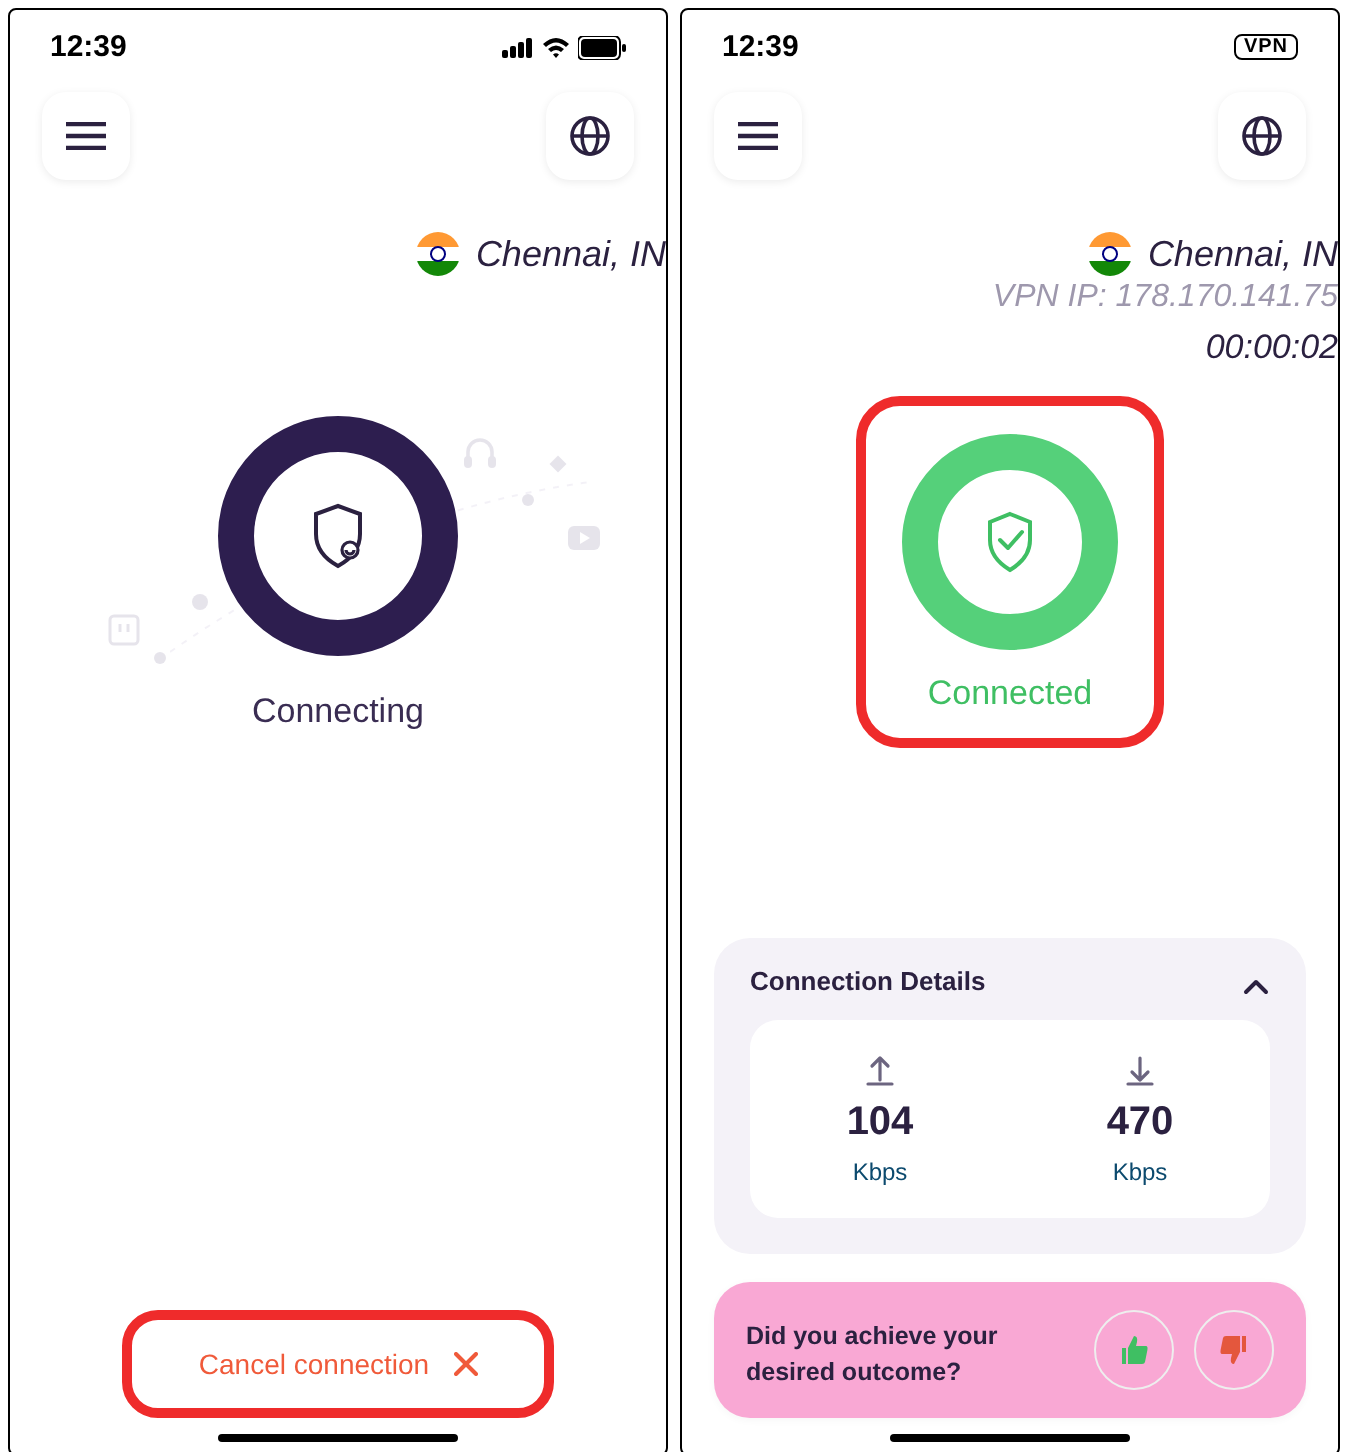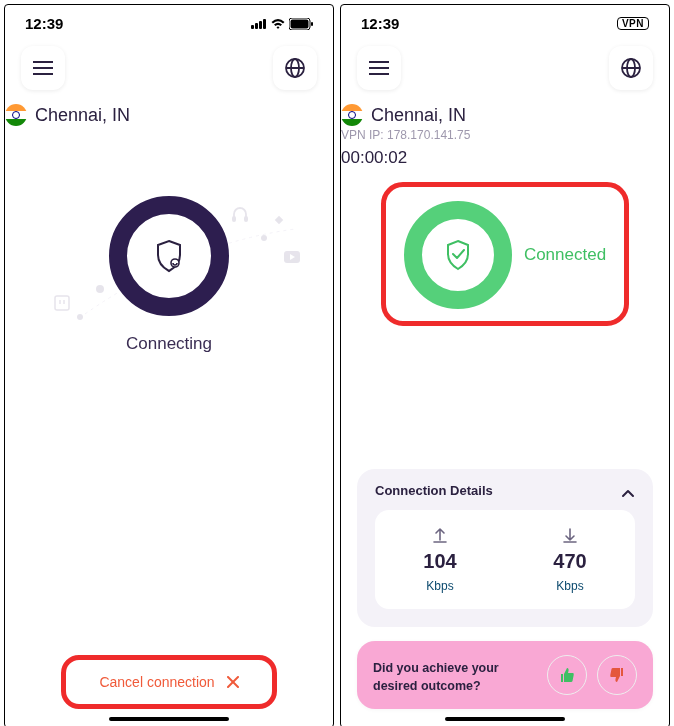--- a/index.html
+++ b/index.html
@@ -2,33 +2,33 @@
 <html><head>
 <meta charset="utf-8">
 <style>
   * { box-sizing: border-box; margin: 0; padding: 0; }
   body { font-family: -apple-system, BlinkMacSystemFont, "Segoe UI", sans-serif; background: #fff; display: flex; gap: 6px; padding: 4px; }
   .phone { width: 331px; height: 724px; border: 1.5px solid #000; border-radius: 4px; background: #fff; position: relative; overflow: hidden; display: flex; flex-direction: column; }
   .status-bar { display: flex; justify-content: space-between; align-items: center; padding: 10px 20px 4px; font-size: 15px; font-weight: 600; }
   .signal-wifi-batt { display:flex; align-items:center; gap:3px;}
   .topbar { display: flex; justify-content: space-between; padding: 10px 16px; }
   .icon-btn { width: 44px; height: 44px; border-radius: 12px; background: #fff; box-shadow: 0 1px 4px rgba(0,0,0,0.08); display:flex; align-items:center; justify-content:center; cursor:pointer; }
-  .location { display:flex; flex-direction:column; align-items:flex-start; margin-top: 4px; gap:2px;}
+  .location { display:flex; flex-direction:column; align-items:flex-end; margin-top: 16px; gap:2px;font-style:italic;}
   .loc-row { display:flex; align-items:center; gap:8px; font-size:18px; font-weight:500; color:#2b2140;}
   .flag { width:22px; height:22px; border-radius:50%; background: linear-gradient(to bottom, #FF9933 33%, #fff 33%, #fff 66%, #138808 66%); position:relative; }
   .flag::after { content:""; position:absolute; top:50%; left:50%; width:6px; height:6px; border:1px solid #000080; border-radius:50%; transform:translate(-50%,-50%);}
-  .ip { font-size:12px; color:#9e98ad; }
+  .ip { font-size:16px; color:#9e98ad; }
   .timer { font-size:17px; font-weight:500; color:#2b2140; margin-top:4px;}
   .main { flex:1; display:flex; flex-direction:column; align-items:center; position:relative; }
   .ring-wrap { margin-top: 50px; position:relative; }
   .left .ring-wrap { margin-top: 70px;}
   .ring { width:120px; height:120px; border-radius:50%; display:flex; align-items:center; justify-content:center; }
   .ring.purple { background: #fff; border: 18px solid #2d1e4f; }
   .ring.green { background: #fff; border: 18px solid #55d07a; }
-  .highlight-box { border: 5px solid #ef2b2b; border-radius: 22px; padding: 14px 18px 12px; display:flex; flex-direction:row; align-items:center; gap:12px;}
+  .highlight-box { border: 5px solid #ef2b2b; border-radius: 22px; padding: 14px 18px 12px; display:flex; flex-direction:column; align-items:center; gap:12px;}
   .status-txt { font-size:17px; font-weight:500; }
   .status-txt.connecting { color:#3a2d53; margin-top:18px;}
   .status-txt.connected { color:#3fbf63; }
   .floaters { position:absolute; left:0; right:0; top:58px; height:200px; pointer-events:none; }
   .floaters svg { position:absolute; opacity:.45;}
   .bottom { padding: 0 16px 18px; display:flex; flex-direction:column; gap:14px;}
   .cancel-btn { border:5px solid #ef2b2b; border-radius:18px; padding:14px 20px; display:flex; align-items:center; justify-content:center; gap:12px; color:#f05a3a; font-size:14px; font-weight:500; cursor:pointer; margin: 0 40px;}
   .panel { background:#f4f2f8; border-radius:18px; padding:14px 18px 18px;}
   .panel-head { display:flex; justify-content:space-between; align-items:flex-end; font-size:13px; font-weight:600; color:#2b2140; cursor:pointer;}
   .stats { display:flex; background:#fff; border-radius:14px; margin-top:12px; padding:16px 0;}

